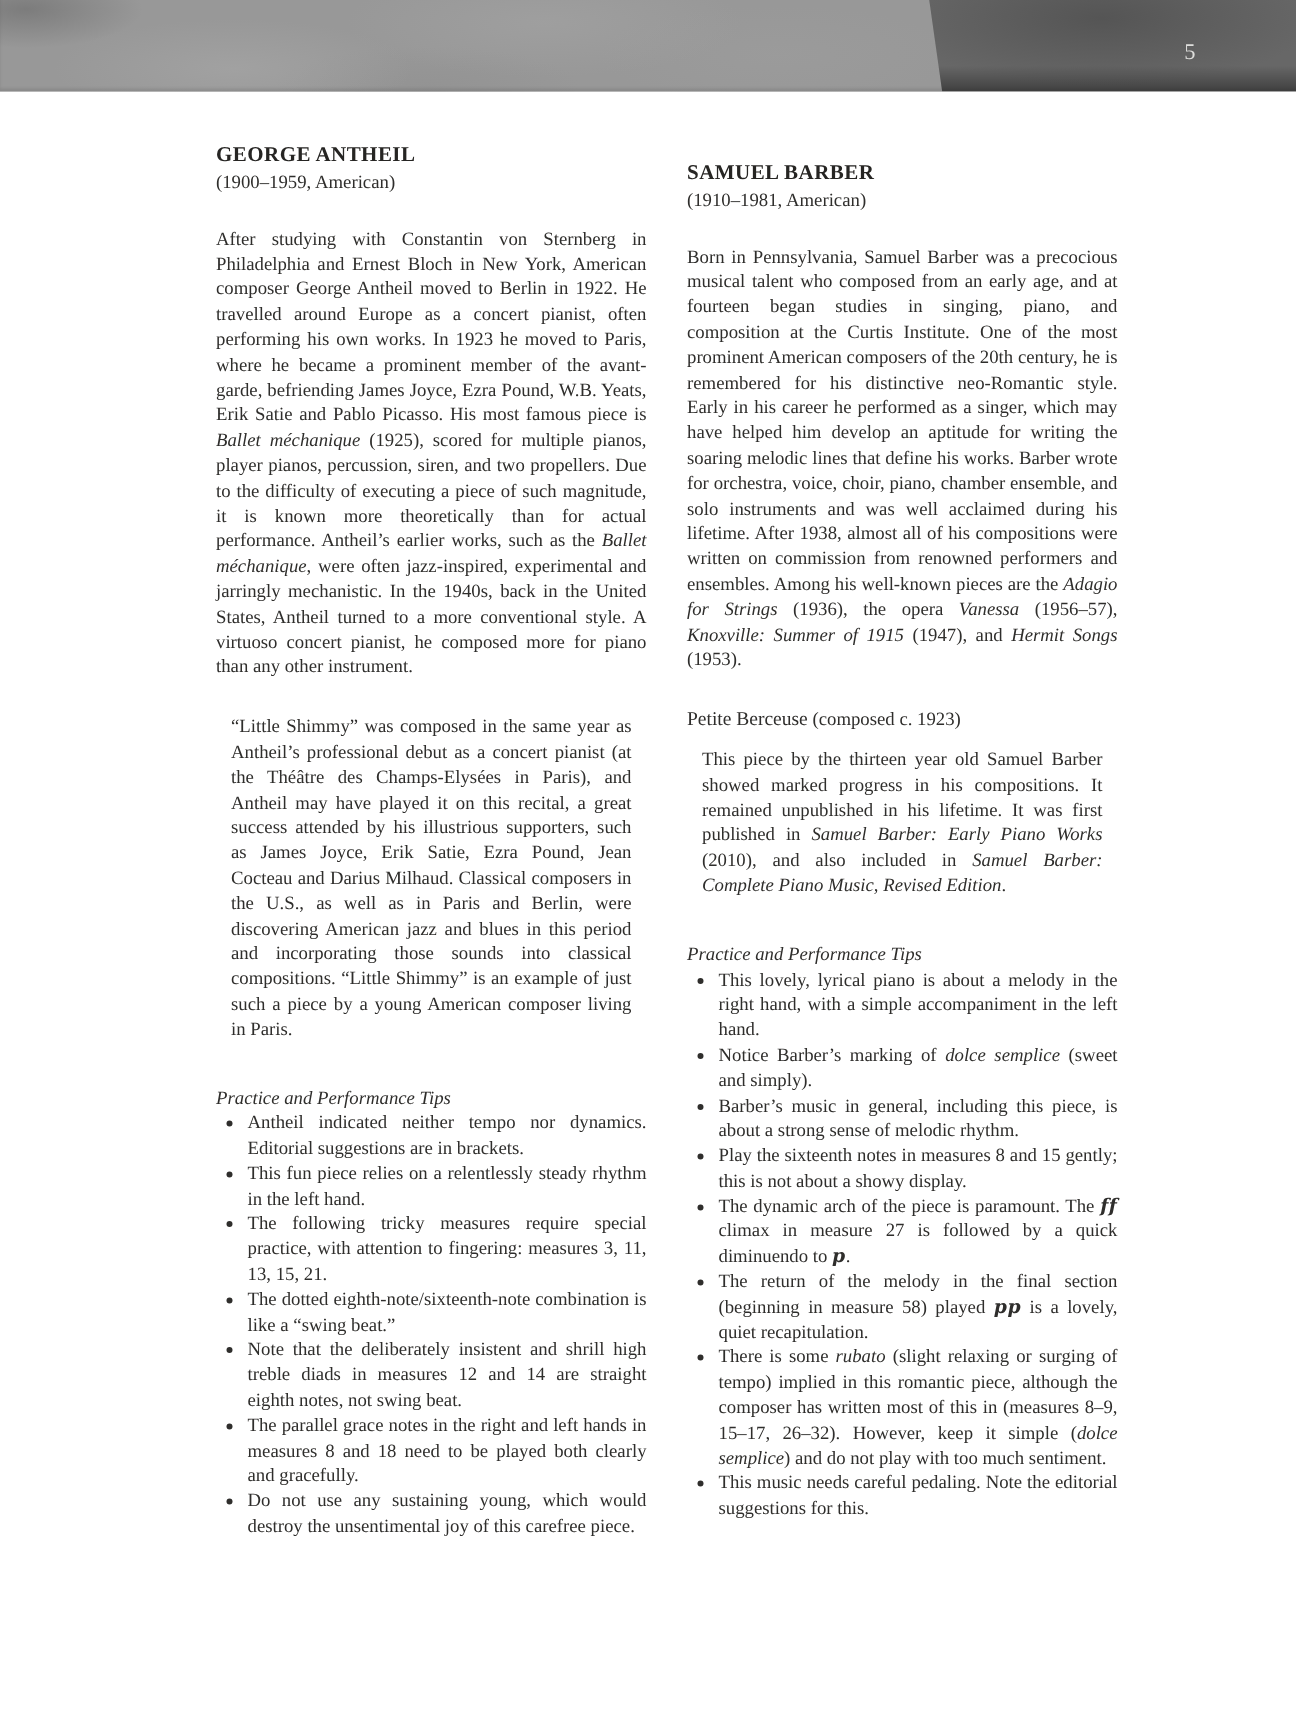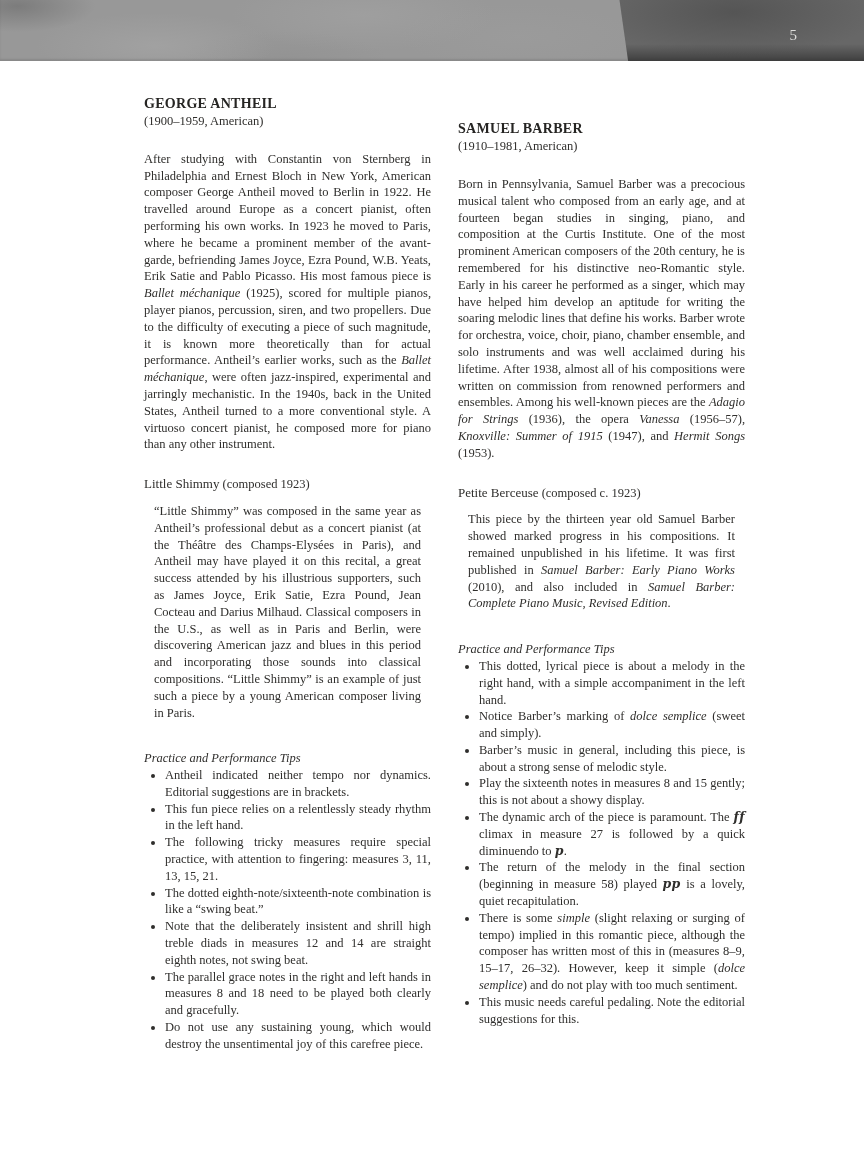--- a/index.html
+++ b/index.html
@@ -133,23 +133,20 @@
   </header>
 
   <main class="content">
 
     <section class="col">
       <h2 class="composer-name">GEORGE ANTHEIL</h2>
       <div class="composer-dates">(1900–1959, American)</div>
       <p class="bio"><span>After studying with Constantin von Sternberg in Philadelphia and Ernest Bloch in New York, American composer George Antheil moved to Berlin in 1922. He travelled around Europe as a concert pianist, often performing his own works. In 1923 he moved to Paris, where he became a prominent member of the avant-garde, befriending James Joyce, Ezra Pound, W.B. Yeats, Erik Satie and Pablo Picasso. His most famous piece is </span><span class="seg-i">Ballet méchanique</span><span> (1925), scored for multiple pianos, player pianos, percussion, siren, and two propellers. Due to the difficulty of executing a piece of such magnitude, it is known more theoretically than for actual performance. Antheil’s earlier works, such as the </span><span class="seg-i">Ballet méchanique</span><span>, were often jazz-inspired, experimental and jarringly mechanistic. In the 1940s, back in the United States, Antheil turned to a more conventional style. A virtuoso concert pianist, he composed more for piano than any other instrument.</span></p>
 
       <div class="piece">
-        <div class="piece-heading">
-          <span class="piece-title">Little Shimmy</span><span> (composed 1923)</span>
-        </div>
         <p class="piece-desc"><span>“Little Shimmy” was composed in the same year as Antheil’s professional debut as a concert pianist (at the Théâtre des Champs-Elysées in Paris), and Antheil may have played it on this recital, a great success attended by his illustrious supporters, such as James Joyce, Erik Satie, Ezra Pound, Jean Cocteau and Darius Milhaud. Classical composers in the U.S., as well as in Paris and Berlin, were discovering American jazz and blues in this period and incorporating those sounds into classical compositions. “Little Shimmy” is an example of just such a piece by a young American composer living in Paris.</span></p>
       </div>
 
       <div class="tips">
         <div class="tips-heading">Practice and Performance Tips</div>
         <ul class="tips-list">
             <li><span>Antheil indicated neither tempo nor dynamics. Editorial suggestions are in brackets.</span></li>
             <li><span>This fun piece relies on a relentlessly steady rhythm in the left hand.</span></li>
             <li><span>The following tricky measures require special practice, with attention to fingering: measures 3, 11, 13, 15, 21.</span></li>
             <li><span>The dotted eighth-note/sixteenth-note combination is like a “swing beat.”</span></li>
@@ -168,26 +165,26 @@
       <div class="piece">
         <div class="piece-heading">
           <span class="piece-title">Petite Berceuse</span><span> (composed c. 1923)</span>
         </div>
         <p class="piece-desc"><span>This piece by the thirteen year old Samuel Barber showed marked progress in his compositions. It remained unpublished in his lifetime. It was first published in </span><span class="seg-i">Samuel Barber: Early Piano Works</span><span> (2010), and also included in </span><span class="seg-i">Samuel Barber: Complete Piano Music, Revised Edition</span><span>.</span></p>
       </div>
 
       <div class="tips">
         <div class="tips-heading">Practice and Performance Tips</div>
         <ul class="tips-list">
-            <li><span>This dotted, lyrical piece is about a melody in the right hand, with a simple accompaniment in the left hand.</span></li>
+            <li><span>This lovely, lyrical piano is about a melody in the right hand, with a simple accompaniment in the left hand.</span></li>
             <li><span>Notice Barber’s marking of </span><span class="seg-i">dolce semplice</span><span> (sweet and simply).</span></li>
-            <li><span>Barber’s music in general, including this piece, is about a strong sense of melodic style.</span></li>
+            <li><span>Barber’s music in general, including this piece, is about a strong sense of melodic rhythm.</span></li>
             <li><span>Play the sixteenth notes in measures 8 and 15 gently; this is not about a showy display.</span></li>
             <li><span>The dynamic arch of the piece is paramount. The </span><span class="seg-d">ff</span><span> climax in measure 27 is followed by a quick diminuendo to </span><span class="seg-d">p</span><span>.</span></li>
             <li><span>The return of the melody in the final section (beginning in measure 58) played </span><span class="seg-d">pp</span><span> is a lovely, quiet recapitulation.</span></li>
-            <li><span>There is some </span><span class="seg-i">simple</span><span> (slight relaxing or surging of tempo) implied in this romantic piece, although the composer has written most of this in (measures 8–9, 15–17, 26–32). However, keep it simple (</span><span class="seg-i">dolce semplice</span><span>) and do not play with too much sentiment.</span></li>
+            <li><span>There is some </span><span class="seg-i">rubato</span><span> (slight relaxing or surging of tempo) implied in this romantic piece, although the composer has written most of this in (measures 8–9, 15–17, 26–32). However, keep it simple (</span><span class="seg-i">dolce semplice</span><span>) and do not play with too much sentiment.</span></li>
             <li><span>This music needs careful pedaling. Note the editorial suggestions for this.</span></li>
           </ul>
       </div>
     </section>
 
   </main>
 </div>
 
 </body></html>

